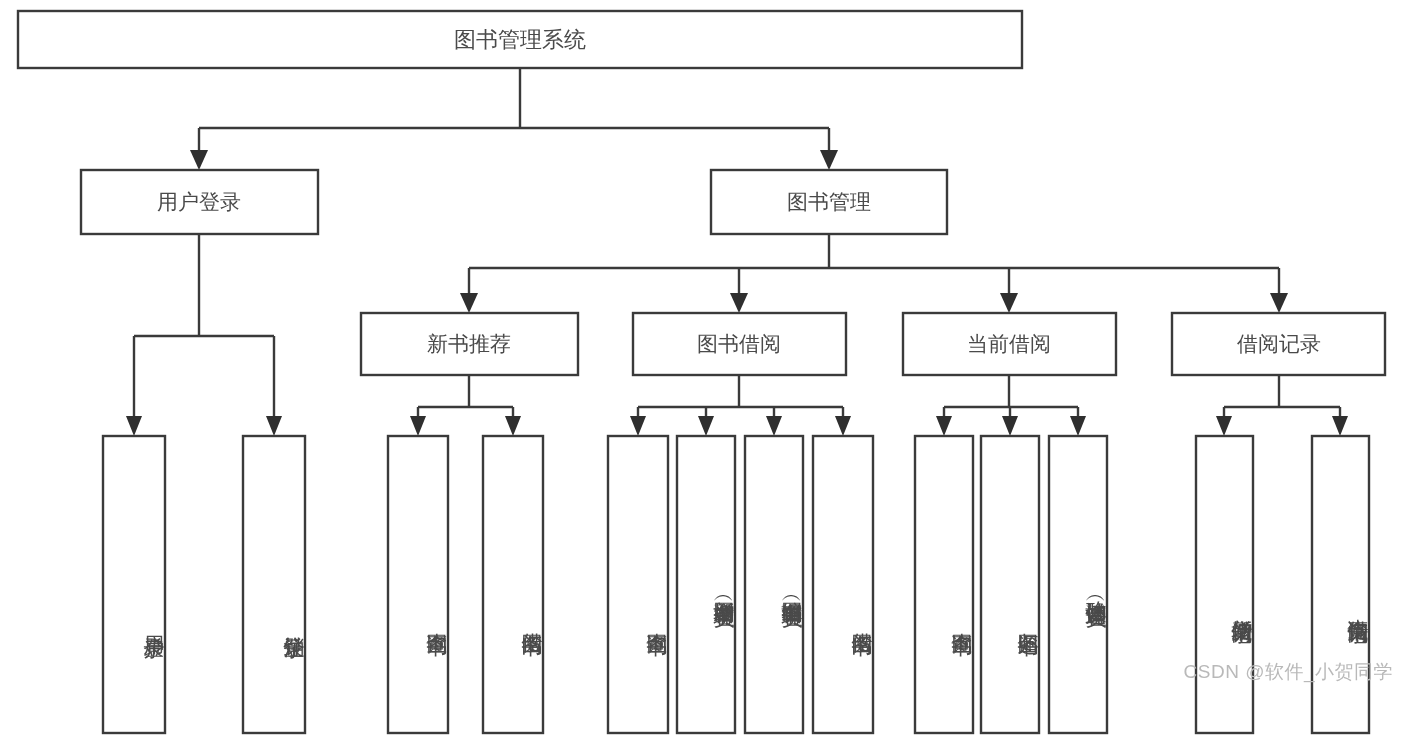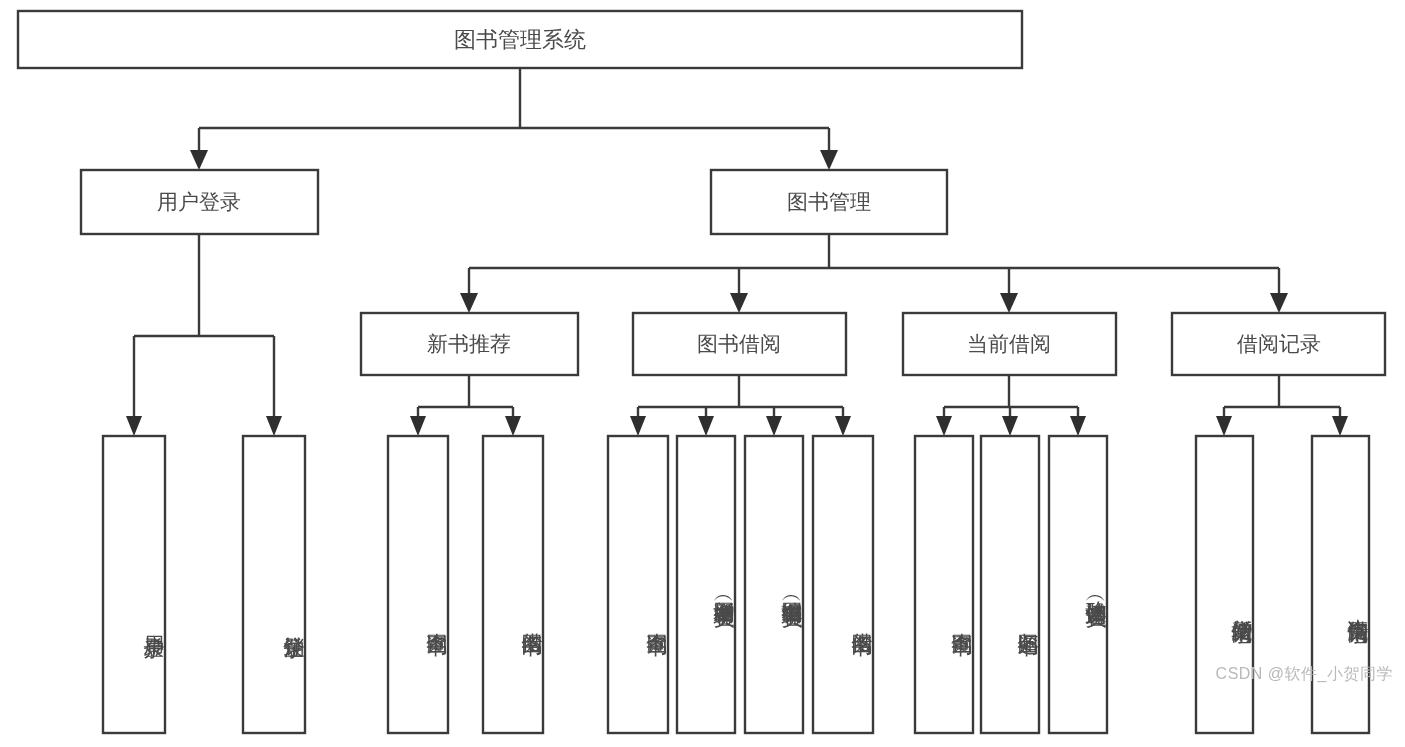--- a/index.html
+++ b/index.html
@@ -72,21 +72,21 @@
     pointer-events: none;
     display: flex;
     align-items: flex-start;
     justify-content: center;
   }
   .watermark {
     position: absolute;
     right: 12px;
     bottom: 4px;
     font-family: "Liberation Sans", "DejaVu Sans", sans-serif;
-    font-size: 16px;
+    font-size: 19px;
     color: #b9b9b9;
     white-space: nowrap;
     letter-spacing: 0.5px;
   }
 </style>
 </head>
 <body>
 
 <div id="diagram-root">
 

